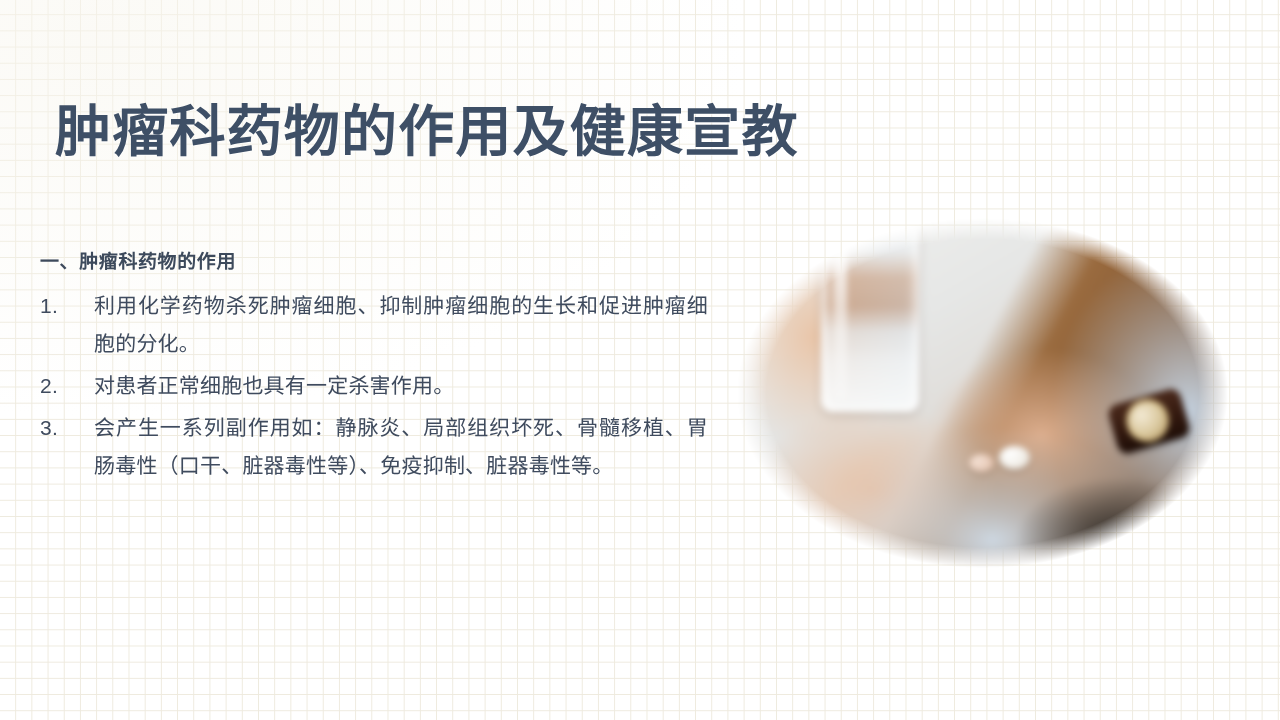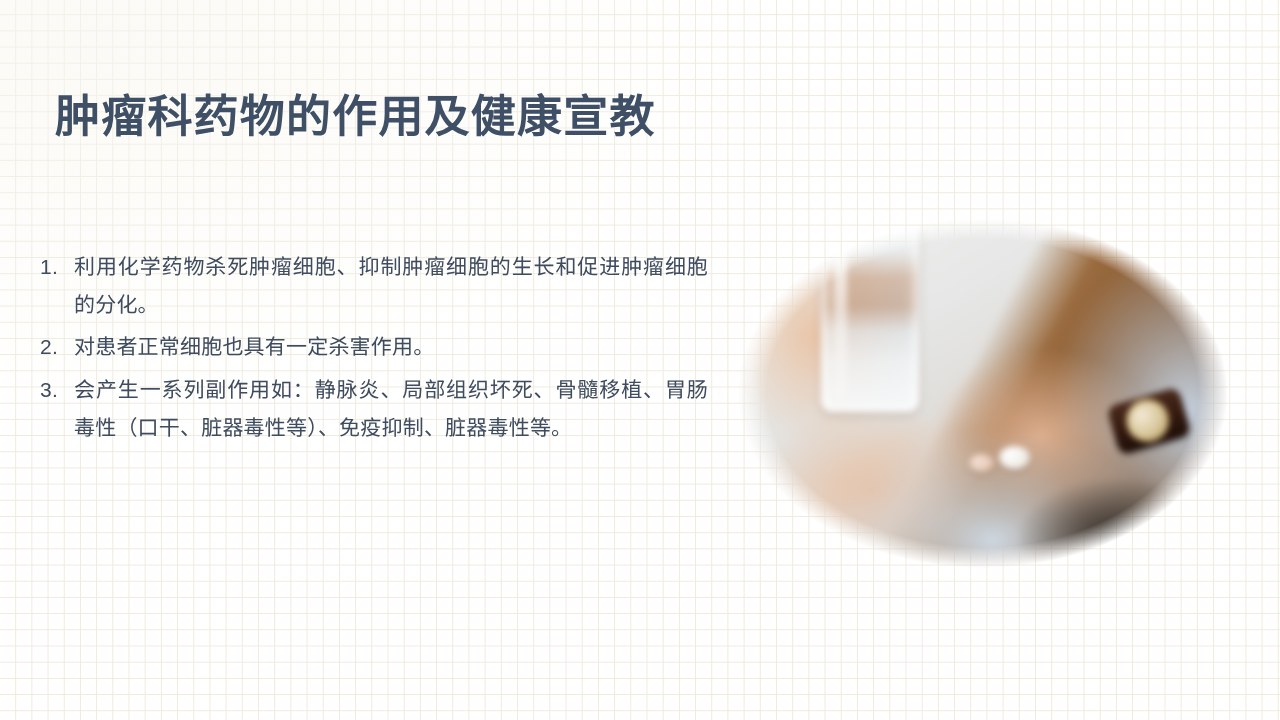--- a/index.html
+++ b/index.html
@@ -46,21 +46,21 @@
     background:
       radial-gradient(ellipse 900px 520px at 8% 6%, rgba(248,246,238,0.55) 0%, rgba(255,255,255,0) 72%);
     pointer-events: none;
   }
 
   
   .title {
     position: absolute;
     left: 55px;
     top: 60px;
-    font-size: 45px;
+    font-size: 56px;
     line-height: 1.22;
     font-weight: bold;
     color: #3e4f66;
     letter-spacing: 1.2px;
     white-space: nowrap;
     text-shadow: 0 1px 0 rgba(255,255,255,0.65);
   }
 
   
   .body-block {
@@ -100,20 +100,21 @@
     width: 34px;
     font-size: 21px;
     color: #3f4b5e;
     font-family: "Liberation Sans", "DejaVu Sans", sans-serif;
   }
 
   .point-text {
     flex: 1 1 auto;
     text-align: justify;
     text-justify: inter-ideograph;
+    margin-left: 20px;
   }
 
   
   .photo-frame {
     position: absolute;
     left: 737px;
     top: 218px;
     width: 491px;
     height: 350px;
     overflow: hidden;
@@ -251,20 +252,21 @@
 
 <div class="slide">
 
   <div class="grid-bg"></div>
   <div class="paper-tint"></div>
 
   <h1 class="title">肿瘤科药物的作用及健康宣教</h1>
 
   <div class="body-block">
 
+    <div class="section-heading">一、肿瘤科药物的作用</div>
 
     <ul class="points">
 
       <li class="point">
         <span class="point-num">1.</span>
         <span class="point-text">利用化学药物杀死肿瘤细胞、抑制肿瘤细胞的生长和促进肿瘤细胞的分化。</span>
       </li>
 
       <li class="point">
         <span class="point-num">2.</span>

